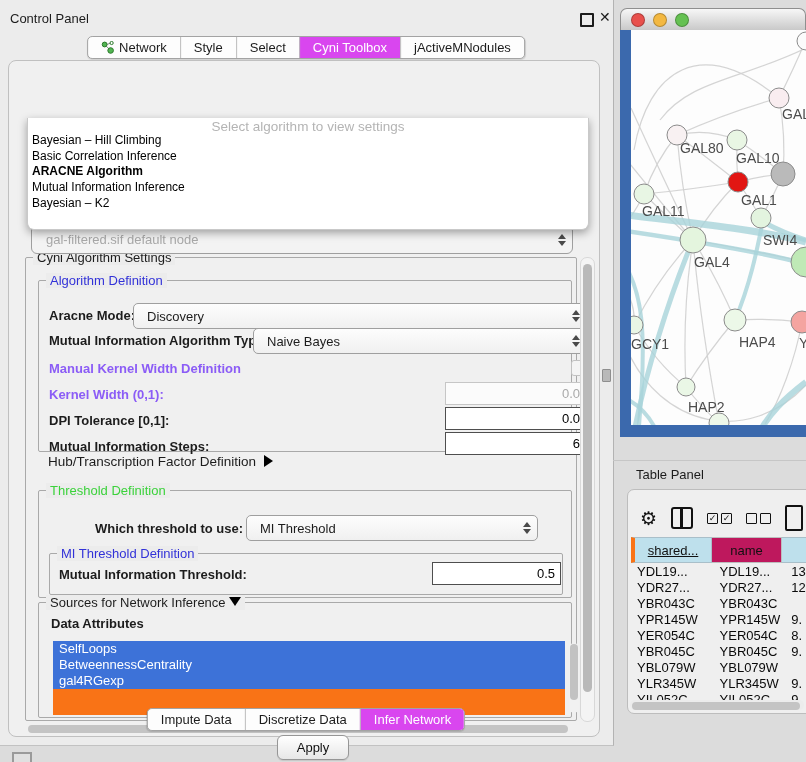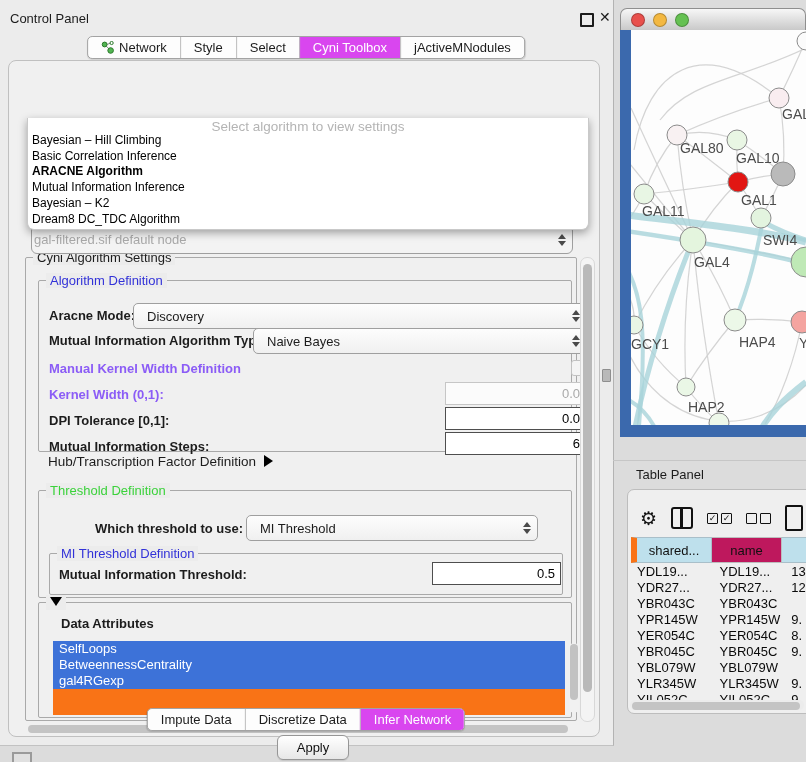--- a/index.html
+++ b/index.html
@@ -23,21 +23,21 @@
   .seg>div.sel{background:#d946ef;color:#fff;}
   #top-tabs{top:36px;left:306px;transform:translateX(-50%);}
   #bottom-tabs{top:708px;left:306px;transform:translateX(-50%);}
 
   #cyni-panel{left:8px;top:60px;width:590px;height:675px;background:#f0f0f0;
               border:1px solid #c0c0c0;border-radius:8px;}
 
   
   #bg-combo{left:22px;top:164px;width:540px;height:27px;background:#f3f3f3;border:1px solid #9f9f9f;
             border-radius:6px;z-index:2;display:flex;align-items:center;}
-  #bg-combo .val{margin-left:2px;font-size:13px;color:#a8a8a8;}
+  #bg-combo .val{margin-left:14px;font-size:13px;color:#a8a8a8;}
   .spinner{margin-left:auto;margin-right:6px;display:flex;flex-direction:column;gap:2px;align-items:center;}
   .spinner i{width:0;height:0;border-left:4px solid transparent;border-right:4px solid transparent;}
   .spinner .up{border-bottom:5px solid #4a4a4a;}
   .spinner .dn{border-top:5px solid #4a4a4a;}
   #focus-combo-frag{left:548px;top:96px;width:28px;height:28px;border:2px solid #76a2e0;border-radius:6px;
                     background:#f2f2f2;z-index:3;}
 
   
   #algo-popup{left:18px;top:57px;width:560px;height:111px;background:#fff;z-index:10;
               border:1px solid #c9c9c9;border-top:none;border-radius:0 0 7px 7px;
@@ -114,21 +114,21 @@
   #cols-ic:after{content:"";position:absolute;left:7px;top:0;width:2.5px;height:18px;background:#111;}
   .cb-pair{display:flex;gap:3px;}
   .cb{width:9px;height:9px;border:1.5px solid #111;border-radius:1px;font-size:9px;line-height:8px;
       color:#111;text-align:center;}
   #doc-ic{width:14px;height:22px;border:2.5px solid #111;border-radius:2px;}
 
   #tbl{left:631px;top:537px;width:190px;}
   .thead{display:flex;height:26px;}
   .th{box-sizing:border-box;border:1px solid #a9bfc9;border-left:none;background:#bee0ec;
       font-size:13px;color:#111;display:flex;align-items:center;justify-content:center;}
-  .th:first-child{border-left:6px solid #f97316;}
+  .th:first-child{border-left:4px solid #f97316;text-decoration:underline;}
   .th.gray{background:#be185d;border-color:#bdbdbd;}
   .trow{display:flex;height:16px;align-items:center;}
   .tcell{font-size:13px;color:#0a0a0a;white-space:nowrap;overflow:hidden;}
   .tcell.c0{width:79px;padding-left:6px;}
   .tcell.c1{width:70px;padding-left:4px;}
   .tcell.c2{width:30px;padding-left:2px;}
   #tbl-hscroll{left:630px;top:700px;width:174px;height:10px;background:#ececec;border-radius:5px;}
   #tbl-hscroll .hthumb{left:2px;width:168px;}
 
   #splitter-handle{left:602px;top:369px;width:7px;height:11px;background:#b9b9b9;
@@ -181,21 +181,20 @@
       </div>
 
       <div id="algo-popup" class="abs">
         <div id="algo-placeholder">Select algorithm to view settings</div>
         <div>
             <div class="popup-item">Bayesian – Hill Climbing</div>
             <div class="popup-item">Basic Correlation Inference</div>
             <div class="popup-item bold">ARACNE Algorithm</div>
             <div class="popup-item">Mutual Information Inference</div>
             <div class="popup-item">Bayesian – K2</div>
-            <div class="popup-item">Dream8 DC_TDC Algorithm</div>
           </div>
       </div>
 
       <div class="group" style="left:16px;top:196px;width:550px;height:462px;">
         <span class="gtitle">Cyni Algorithm Settings</span>
 
         <div class="group" style="left:12px;top:22px;width:532px;height:170px;">
           <span class="gtitle blue">Algorithm Definition</span>
 
           <div class="lbl" style="left:10px;top:27px;">Aracne Mode:</div>
@@ -248,23 +247,24 @@
 
           <div class="group" style="left:10px;top:62px;width:512px;height:40px;">
             <span class="gtitle blue" style="background:#ececec;">MI Threshold Definition</span>
             <div class="lbl" style="left:9px;top:13px;">Mutual Information Threshold:</div>
             <div class="field" style="left:382px;top:8px;width:122px;">0.5</div>
           </div>
         </div>
 
         <div class="group" style="left:12px;top:344px;width:532px;height:114px;">
           <span class="gtitle">
+            <span>Sources for Network Inference</span>
             <span class="tri-down"></span>
           </span>
-          <div class="lbl" style="left:22px;top:13px;">Data Attributes</div>
+          <div class="lbl" style="left:12px;top:13px;">Data Attributes</div>
           <div id="attr-list" class="abs">
               <div class="attr-item">SelfLoops</div>
               <div class="attr-item">BetweennessCentrality</div>
               <div class="attr-item">gal4RGexp</div>
             </div>
           <div id="attr-vscroll" class="abs">
               <div class="thumb"></div>
             </div>
         </div>
       </div>

